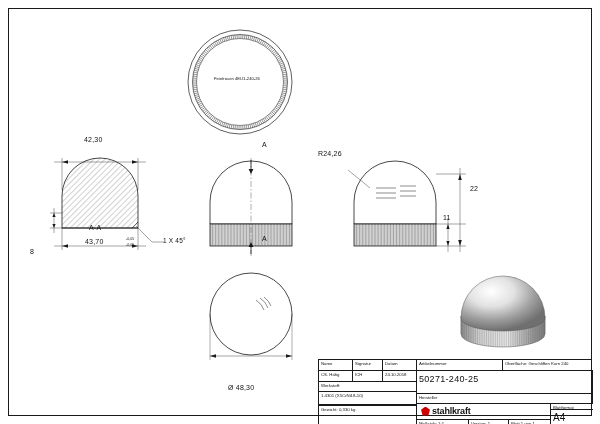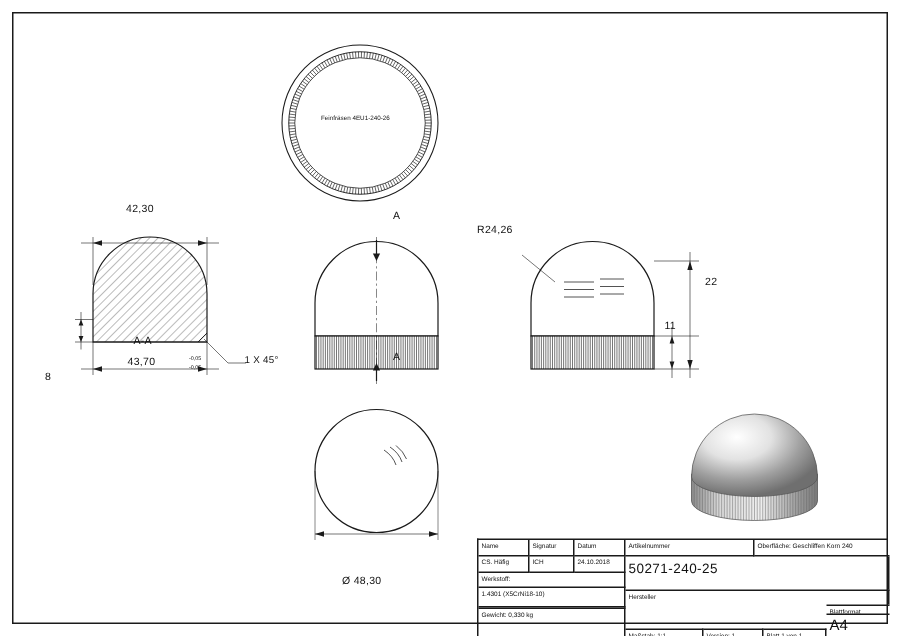--- a/index.html
+++ b/index.html
@@ -588,20 +588,26 @@
       <span class="artno">50271-240-25</span>
     </div>
 
     <div class="cell br bb" style="left:0; top:22px; width:98px; height:10px;">Werkstoff:</div>
     <div class="cell br bb" style="left:0; top:32px; width:98px; height:13px;">1.4301 (X5CrNi18-10)</div>
 
     <div class="cell bt br" style="left:98px; top:33px; width:176px; height:10px;">Hersteller</div>
 
     <div class="cell br bt" style="left:0; top:45px; width:98px; height:27px;">Gewicht: 0,330 kg</div>
 
+    <div class="cell br bt" style="left:98px; top:43px; width:134px; height:16px; padding:2px 4px;">
+      <span class="brandwrap">
+        <span class="brandmark"></span>
+        <span class="brandtext">stahlkraft</span>
+      </span>
+    </div>
 
     <div class="cell bt bb" style="left:232px; top:43px; width:42px; height:7px;">Blattformat</div>
     <div class="cell" style="left:232px; top:50px; width:42px; height:15px; padding-top:2px;">
       <span class="a4">A4</span>
     </div>
 
     <div class="cell br bt" style="left:98px; top:59px; width:52px; height:13px;">Maßstab: 1:1</div>
     <div class="cell br bt" style="left:150px; top:59px; width:40px; height:13px;">Version: 1</div>
     <div class="cell br bt" style="left:190px; top:59px; width:42px; height:13px;">Blatt 1 von 1</div>
   </div>

